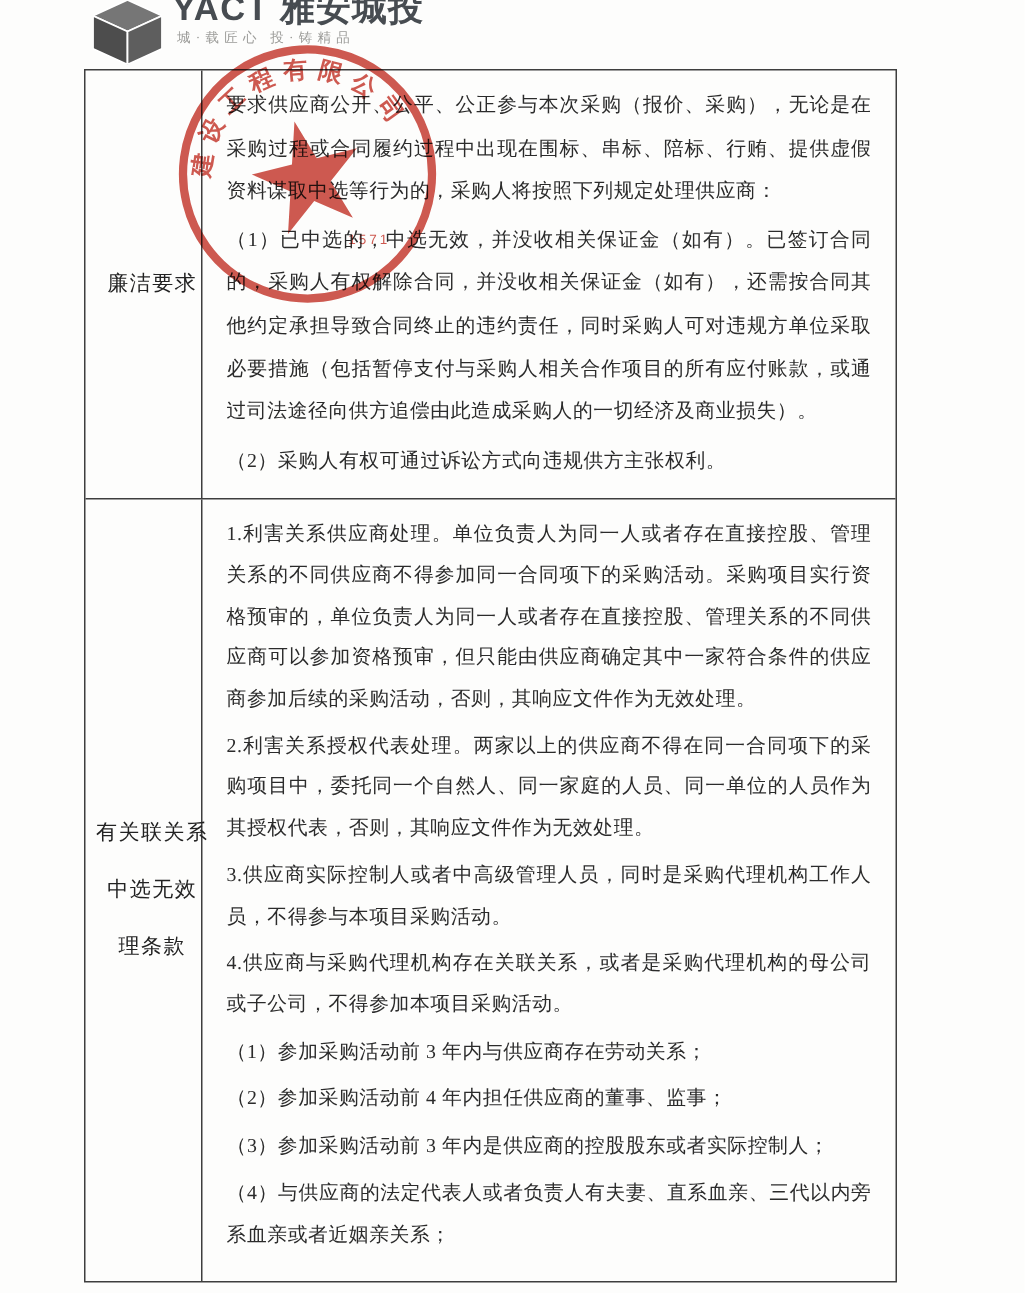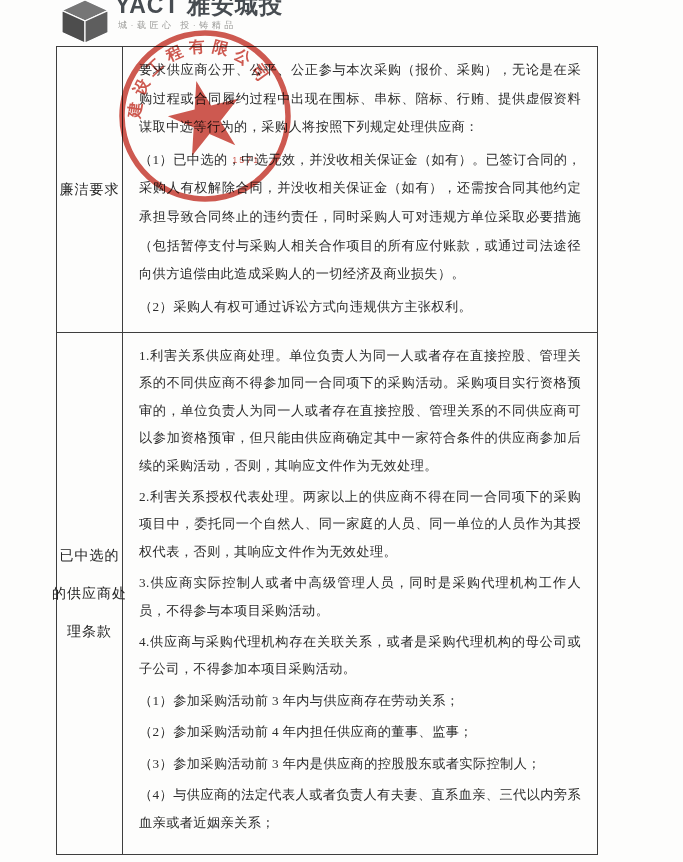--- a/index.html
+++ b/index.html
@@ -36,21 +36,21 @@
     background:transparent;
   }
   .t-row{display:flex;box-sizing:border-box;}
   .t-row.first{border-bottom:1.4px solid #3e3e3e;height:286px;}
   .t-row.second{height:521px;}
   .t-label{
     width:66px;flex:0 0 66px;
     border-right:1.4px solid #3e3e3e;
     display:flex;flex-direction:column;justify-content:center;align-items:center;
     font-size:14px;color:#222;letter-spacing:1px;
-    box-sizing:border-box;text-align:center;
+    box-sizing:border-box;text-align:center;margin-left:12px;
   }
   .t-label .lbl-line{line-height:38px;white-space:nowrap;}
   .t-content{
     flex:1 1 auto;box-sizing:border-box;
     padding:5px 12px 0 12px;
     overflow:hidden;
   }
   .t-content p{
     margin:4px;text-align:justify;
     font-size:13.2px;letter-spacing:0.4px;color:#2b2b2b;
@@ -93,22 +93,22 @@
       <div class="t-content">
         <p>要求供应商公开、公平、公正参与本次采购（报价、采购），无论是在采购过程或合同履约过程中出现在围标、串标、陪标、行贿、提供虚假资料谋取中选等行为的，采购人将按照下列规定处理供应商：</p>
         <p>（1）已中选的，中选无效，并没收相关保证金（如有）。已签订合同的，采购人有权解除合同，并没收相关保证金（如有），还需按合同其他约定承担导致合同终止的违约责任，同时采购人可对违规方单位采取必要措施（包括暂停支付与采购人相关合作项目的所有应付账款，或通过司法途径向供方追偿由此造成采购人的一切经济及商业损失）。</p>
         <p>（2）采购人有权可通过诉讼方式向违规供方主张权利。</p>
         <p>（3）采购人有权将违规单位列入采购人的黑名单三年。</p>
       </div>
     </div>
 
     <div class="t-row second">
       <div class="t-label">
-        <span class="lbl-line">已中选的</span>
-        <span class="lbl-line">的供应商处</span>
+        <span class="lbl-line">有关联关系</span>
+        <span class="lbl-line">中选无效</span>
         <span class="lbl-line">理条款</span>
       </div>
       <div class="t-content">
         <p>1.利害关系供应商处理。单位负责人为同一人或者存在直接控股、管理关系的不同供应商不得参加同一合同项下的采购活动。采购项目实行资格预审的，单位负责人为同一人或者存在直接控股、管理关系的不同供应商可以参加资格预审，但只能由供应商确定其中一家符合条件的供应商参加后续的采购活动，否则，其响应文件作为无效处理。</p>
         <p>2.利害关系授权代表处理。两家以上的供应商不得在同一合同项下的采购项目中，委托同一个自然人、同一家庭的人员、同一单位的人员作为其授权代表，否则，其响应文件作为无效处理。</p>
         <p>3.供应商实际控制人或者中高级管理人员，同时是采购代理机构工作人员，不得参与本项目采购活动。</p>
         <p>4.供应商与采购代理机构存在关联关系，或者是采购代理机构的母公司或子公司，不得参加本项目采购活动。</p>
         <p>（1）参加采购活动前 3 年内与供应商存在劳动关系；</p>
         <p>（2）参加采购活动前 4 年内担任供应商的董事、监事；</p>
         <p>（3）参加采购活动前 3 年内是供应商的控股股东或者实际控制人；</p>

